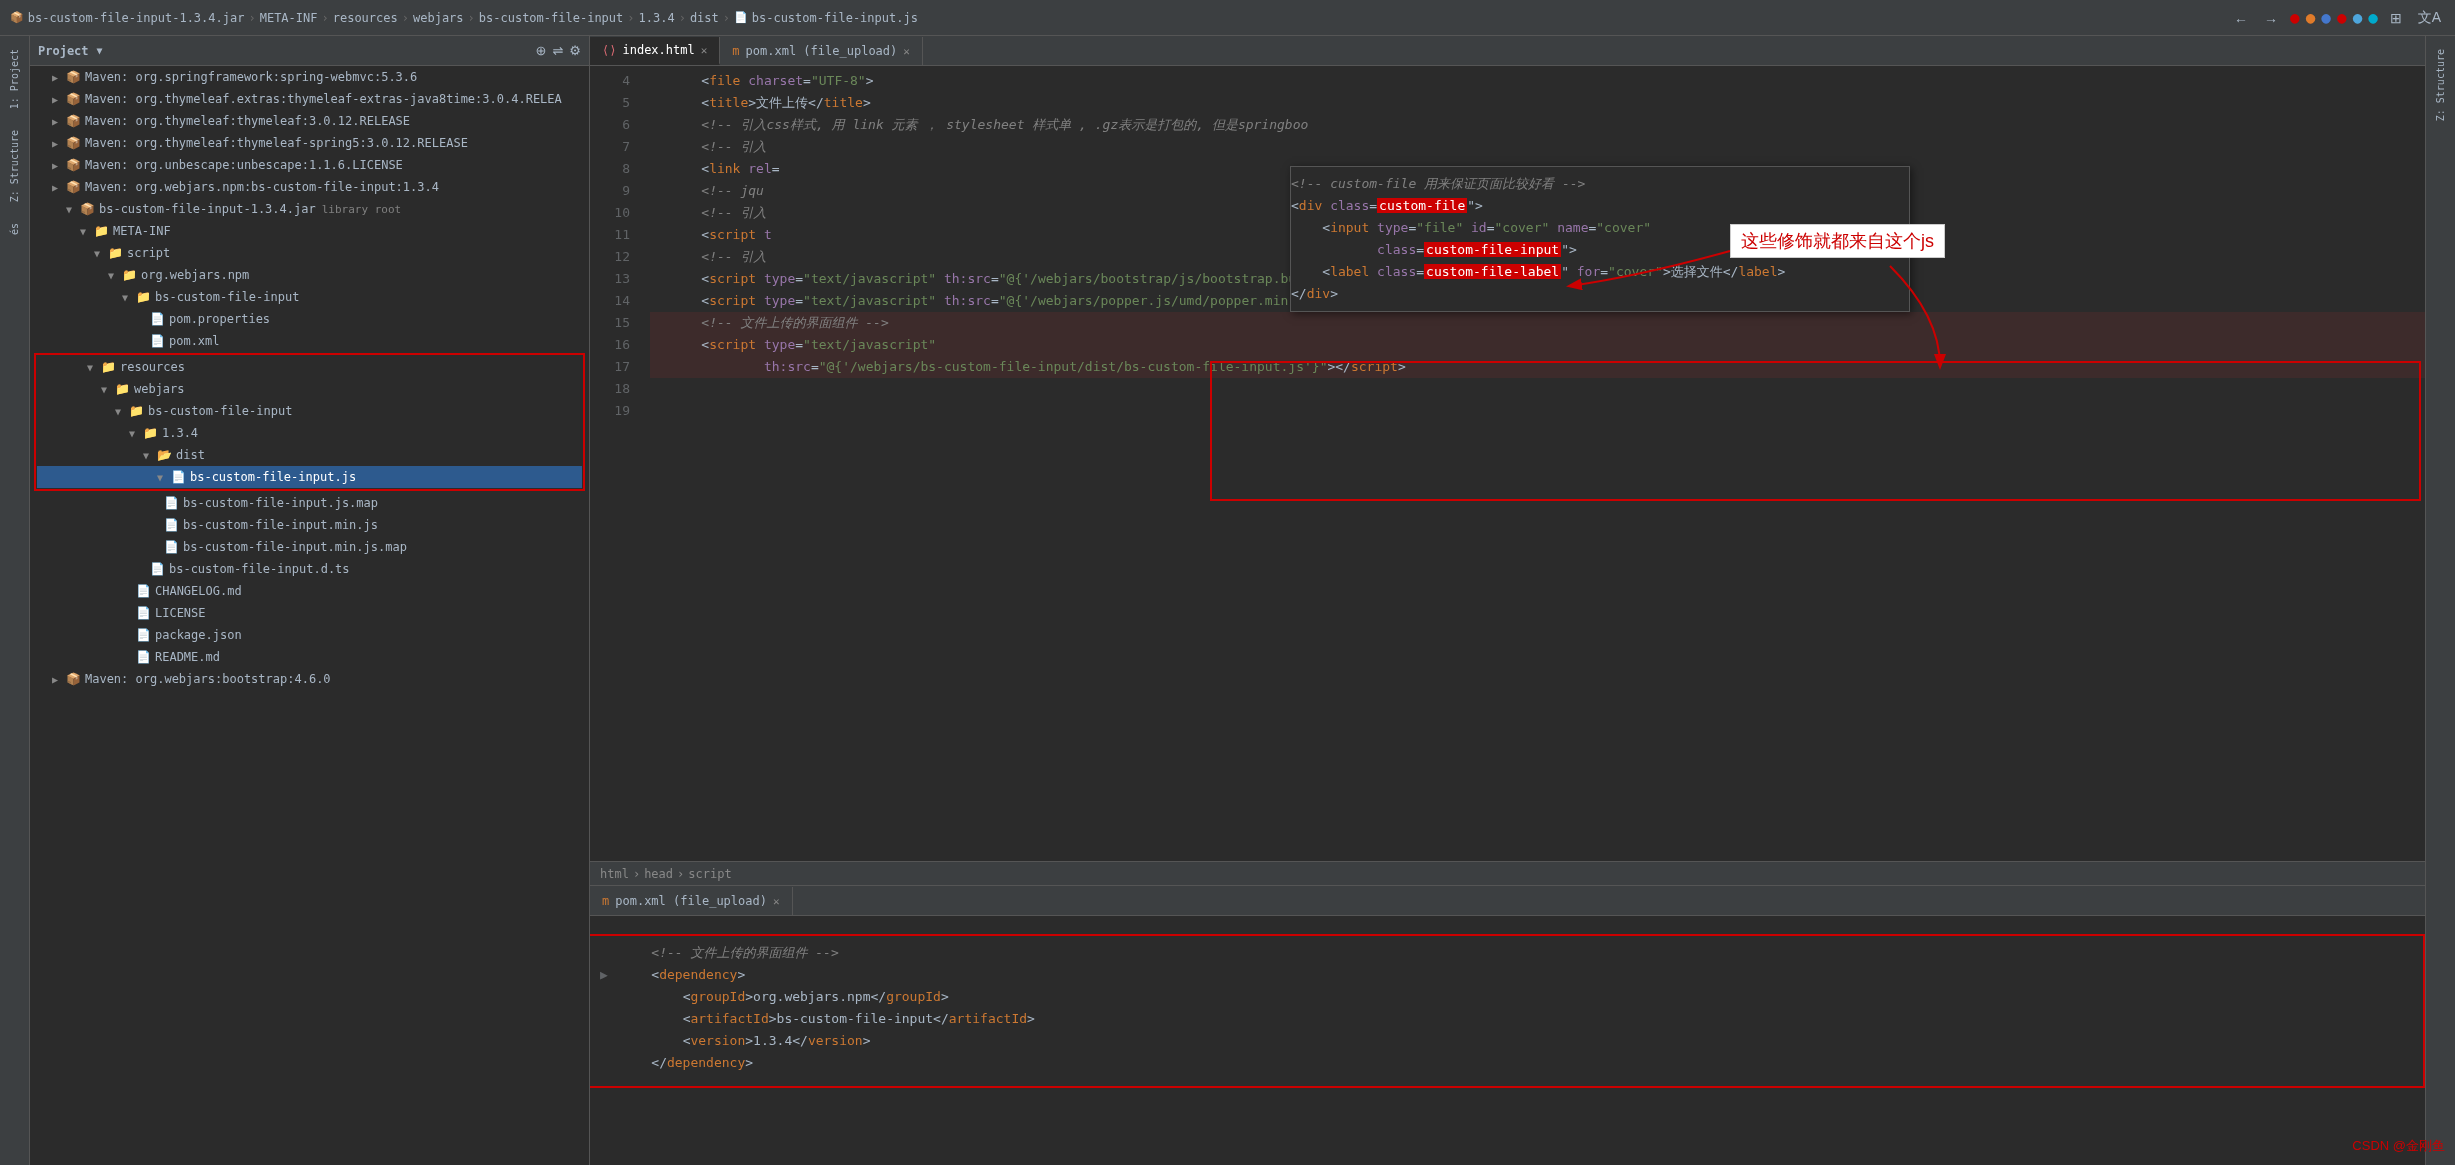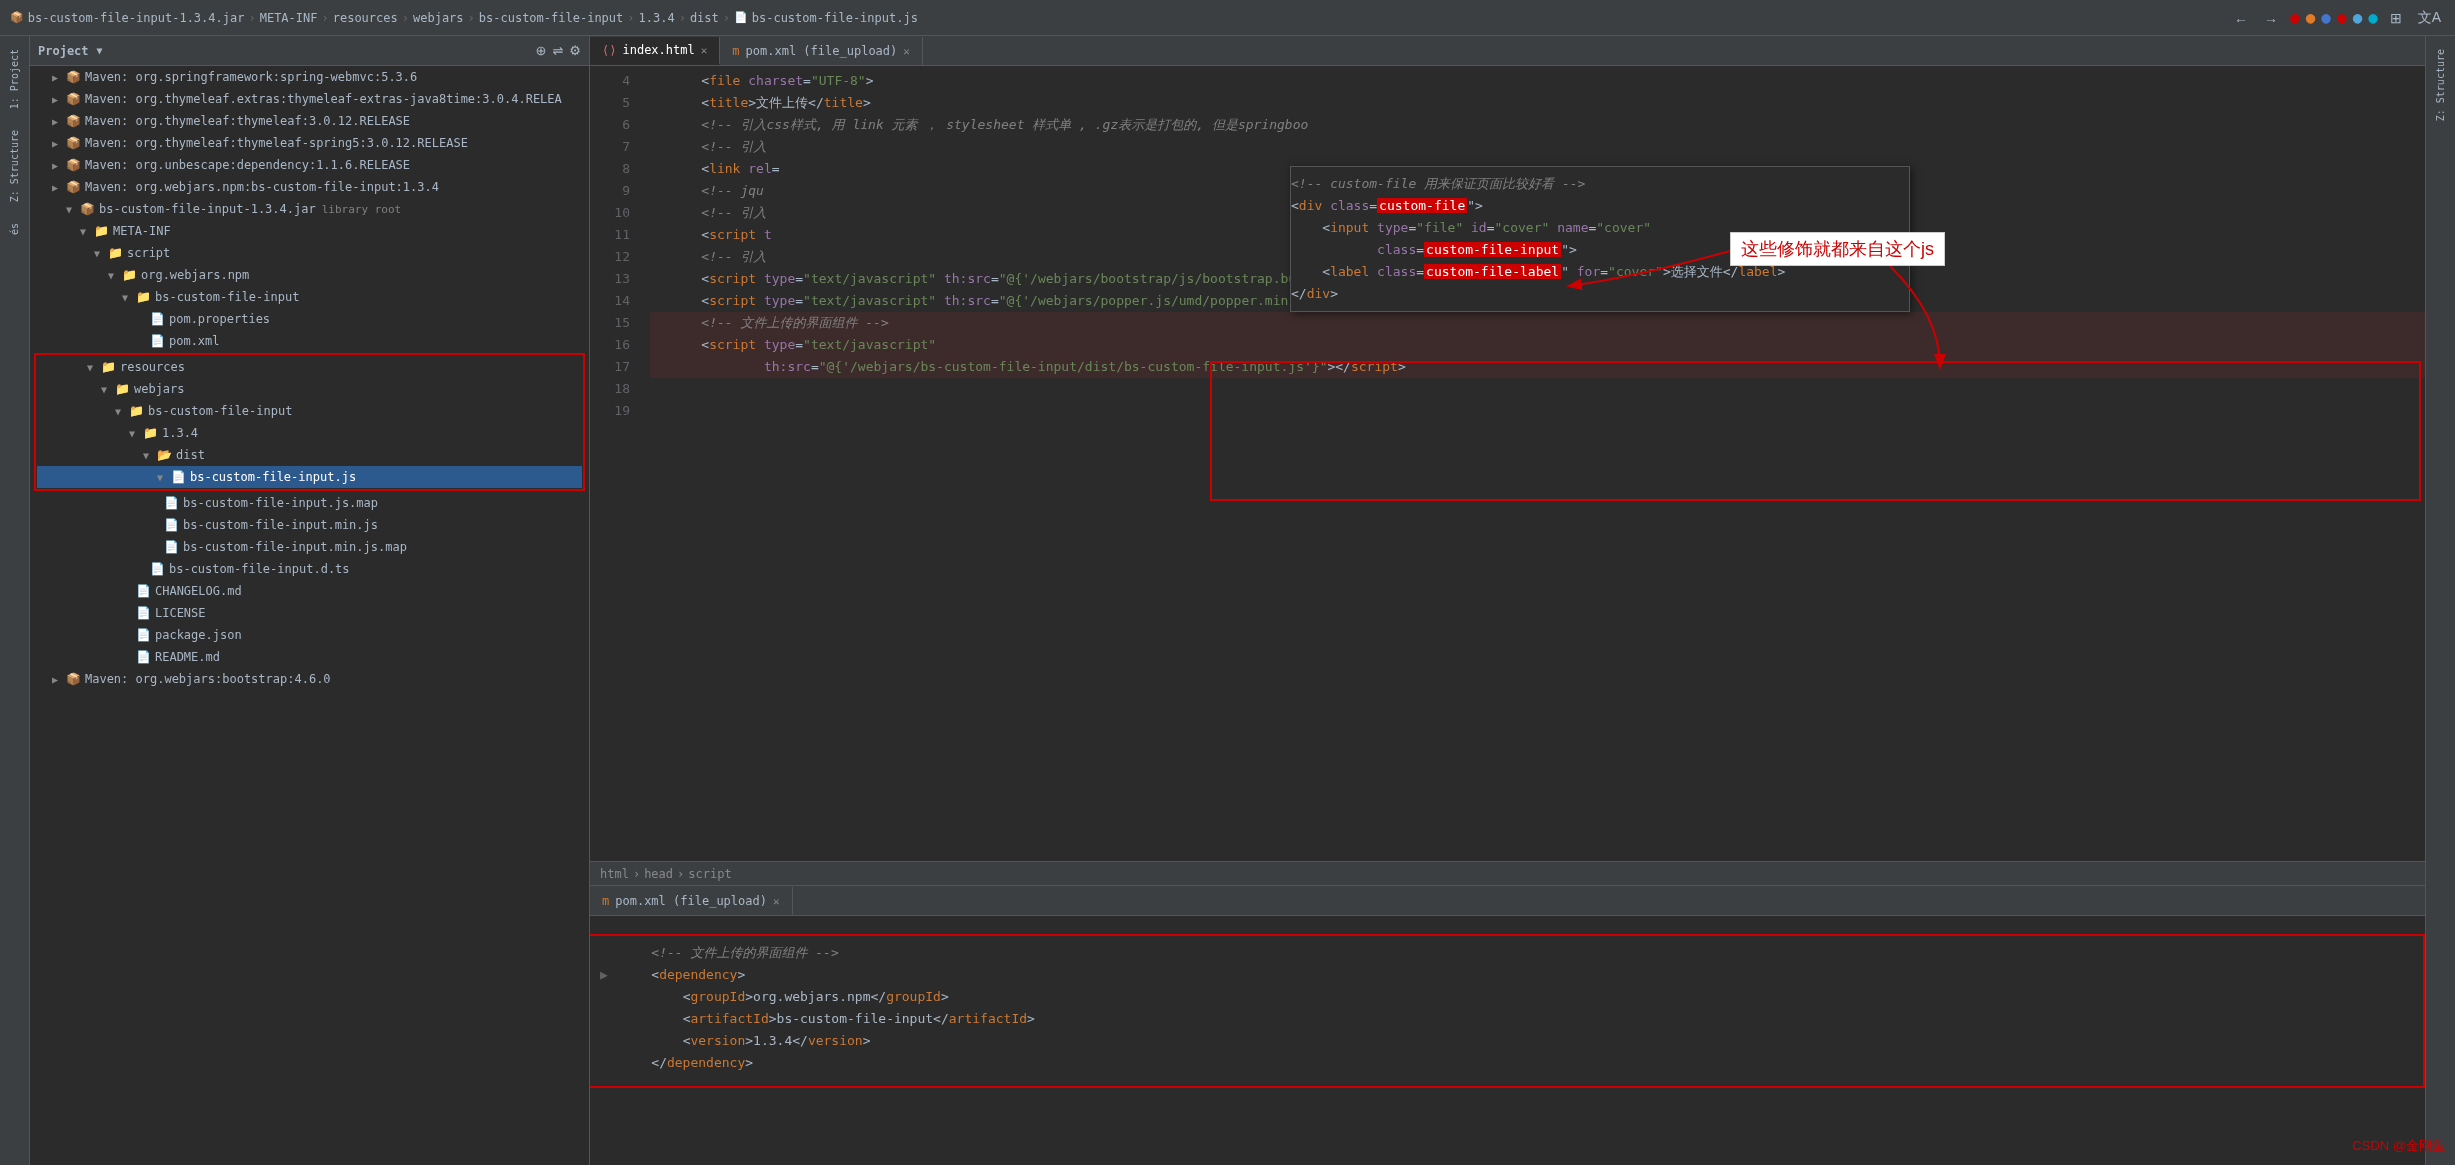--- a/index.html
+++ b/index.html
@@ -387,21 +387,21 @@
       <div class="tree-item">
         <span class="indent" style="width:14px;"></span>
         <span class="toggle">▶</span>
         <span class="icon icon-maven">📦</span>
         <span>Maven: org.thymeleaf:thymeleaf-spring5:3.0.12.RELEASE</span>
       </div>
       <div class="tree-item">
         <span class="indent" style="width:14px;"></span>
         <span class="toggle">▶</span>
         <span class="icon icon-maven">📦</span>
-        <span>Maven: org.unbescape:dependency:1.1.6.RELEASE</span>
+        <span>Maven: org.unbescape:unbescape:1.1.6.LICENSE</span>
       </div>
       <div class="tree-item">
         <span class="indent" style="width:14px;"></span>
         <span class="toggle">▶</span>
         <span class="icon icon-maven">📦</span>
         <span>Maven: org.webjars.npm:bs-custom-file-input:1.3.4</span>
       </div>
 
       <div class="tree-item">
         <span class="indent" style="width:28px;"></span>
@@ -681,21 +681,21 @@
           <div><span class="cmt">&lt;!--  custom-file 用来保证页面比较好看  --&gt;</span></div>
           <div><span class="punct">&lt;</span><span class="kw">div</span> <span class="attr">class</span><span class="eq">=</span><span style="background:#cc0000; color:white; padding:0 2px;">custom-file</span><span class="punct">"&gt;</span></div>
           <div>&nbsp;&nbsp;&nbsp;&nbsp;<span class="punct">&lt;</span><span class="kw">input</span> <span class="attr">type</span><span class="eq">=</span><span class="str">"file"</span> <span class="attr">id</span><span class="eq">=</span><span class="str">"cover"</span> <span class="attr">name</span><span class="eq">=</span><span class="str">"cover"</span></div>
           <div>&nbsp;&nbsp;&nbsp;&nbsp;&nbsp;&nbsp;&nbsp;&nbsp;&nbsp;&nbsp;&nbsp;<span class="attr">class</span><span class="eq">=</span><span style="background:#cc0000; color:white; padding:0 2px;">custom-file-input</span><span class="punct">"&gt;</span></div>
           <div>&nbsp;&nbsp;&nbsp;&nbsp;<span class="punct">&lt;</span><span class="kw">label</span> <span class="attr">class</span><span class="eq">=</span><span style="background:#cc0000; color:white; padding:0 2px;">custom-file-label</span><span class="punct">"</span> <span class="attr">for</span><span class="eq">=</span><span class="str">"cover"</span><span class="punct">&gt;</span><span class="chinese">选择文件</span><span class="punct">&lt;/</span><span class="kw">label</span><span class="punct">&gt;</span></div>
           <div><span class="punct">&lt;/</span><span class="kw">div</span><span class="punct">&gt;</span></div>
         </div>
 
         <div style="
           position: absolute;
-          top: 196px;
+          top: 188px;
           left: 1140px;
           background: white;
           border: 1px solid #ccc;
           color: #cc0000;
           font-size: 18px;
           padding: 4px 10px;
           font-family: sans-serif;
           white-space: nowrap;
           z-index: 30;
         ">这些修饰就都来自这个js</div>

